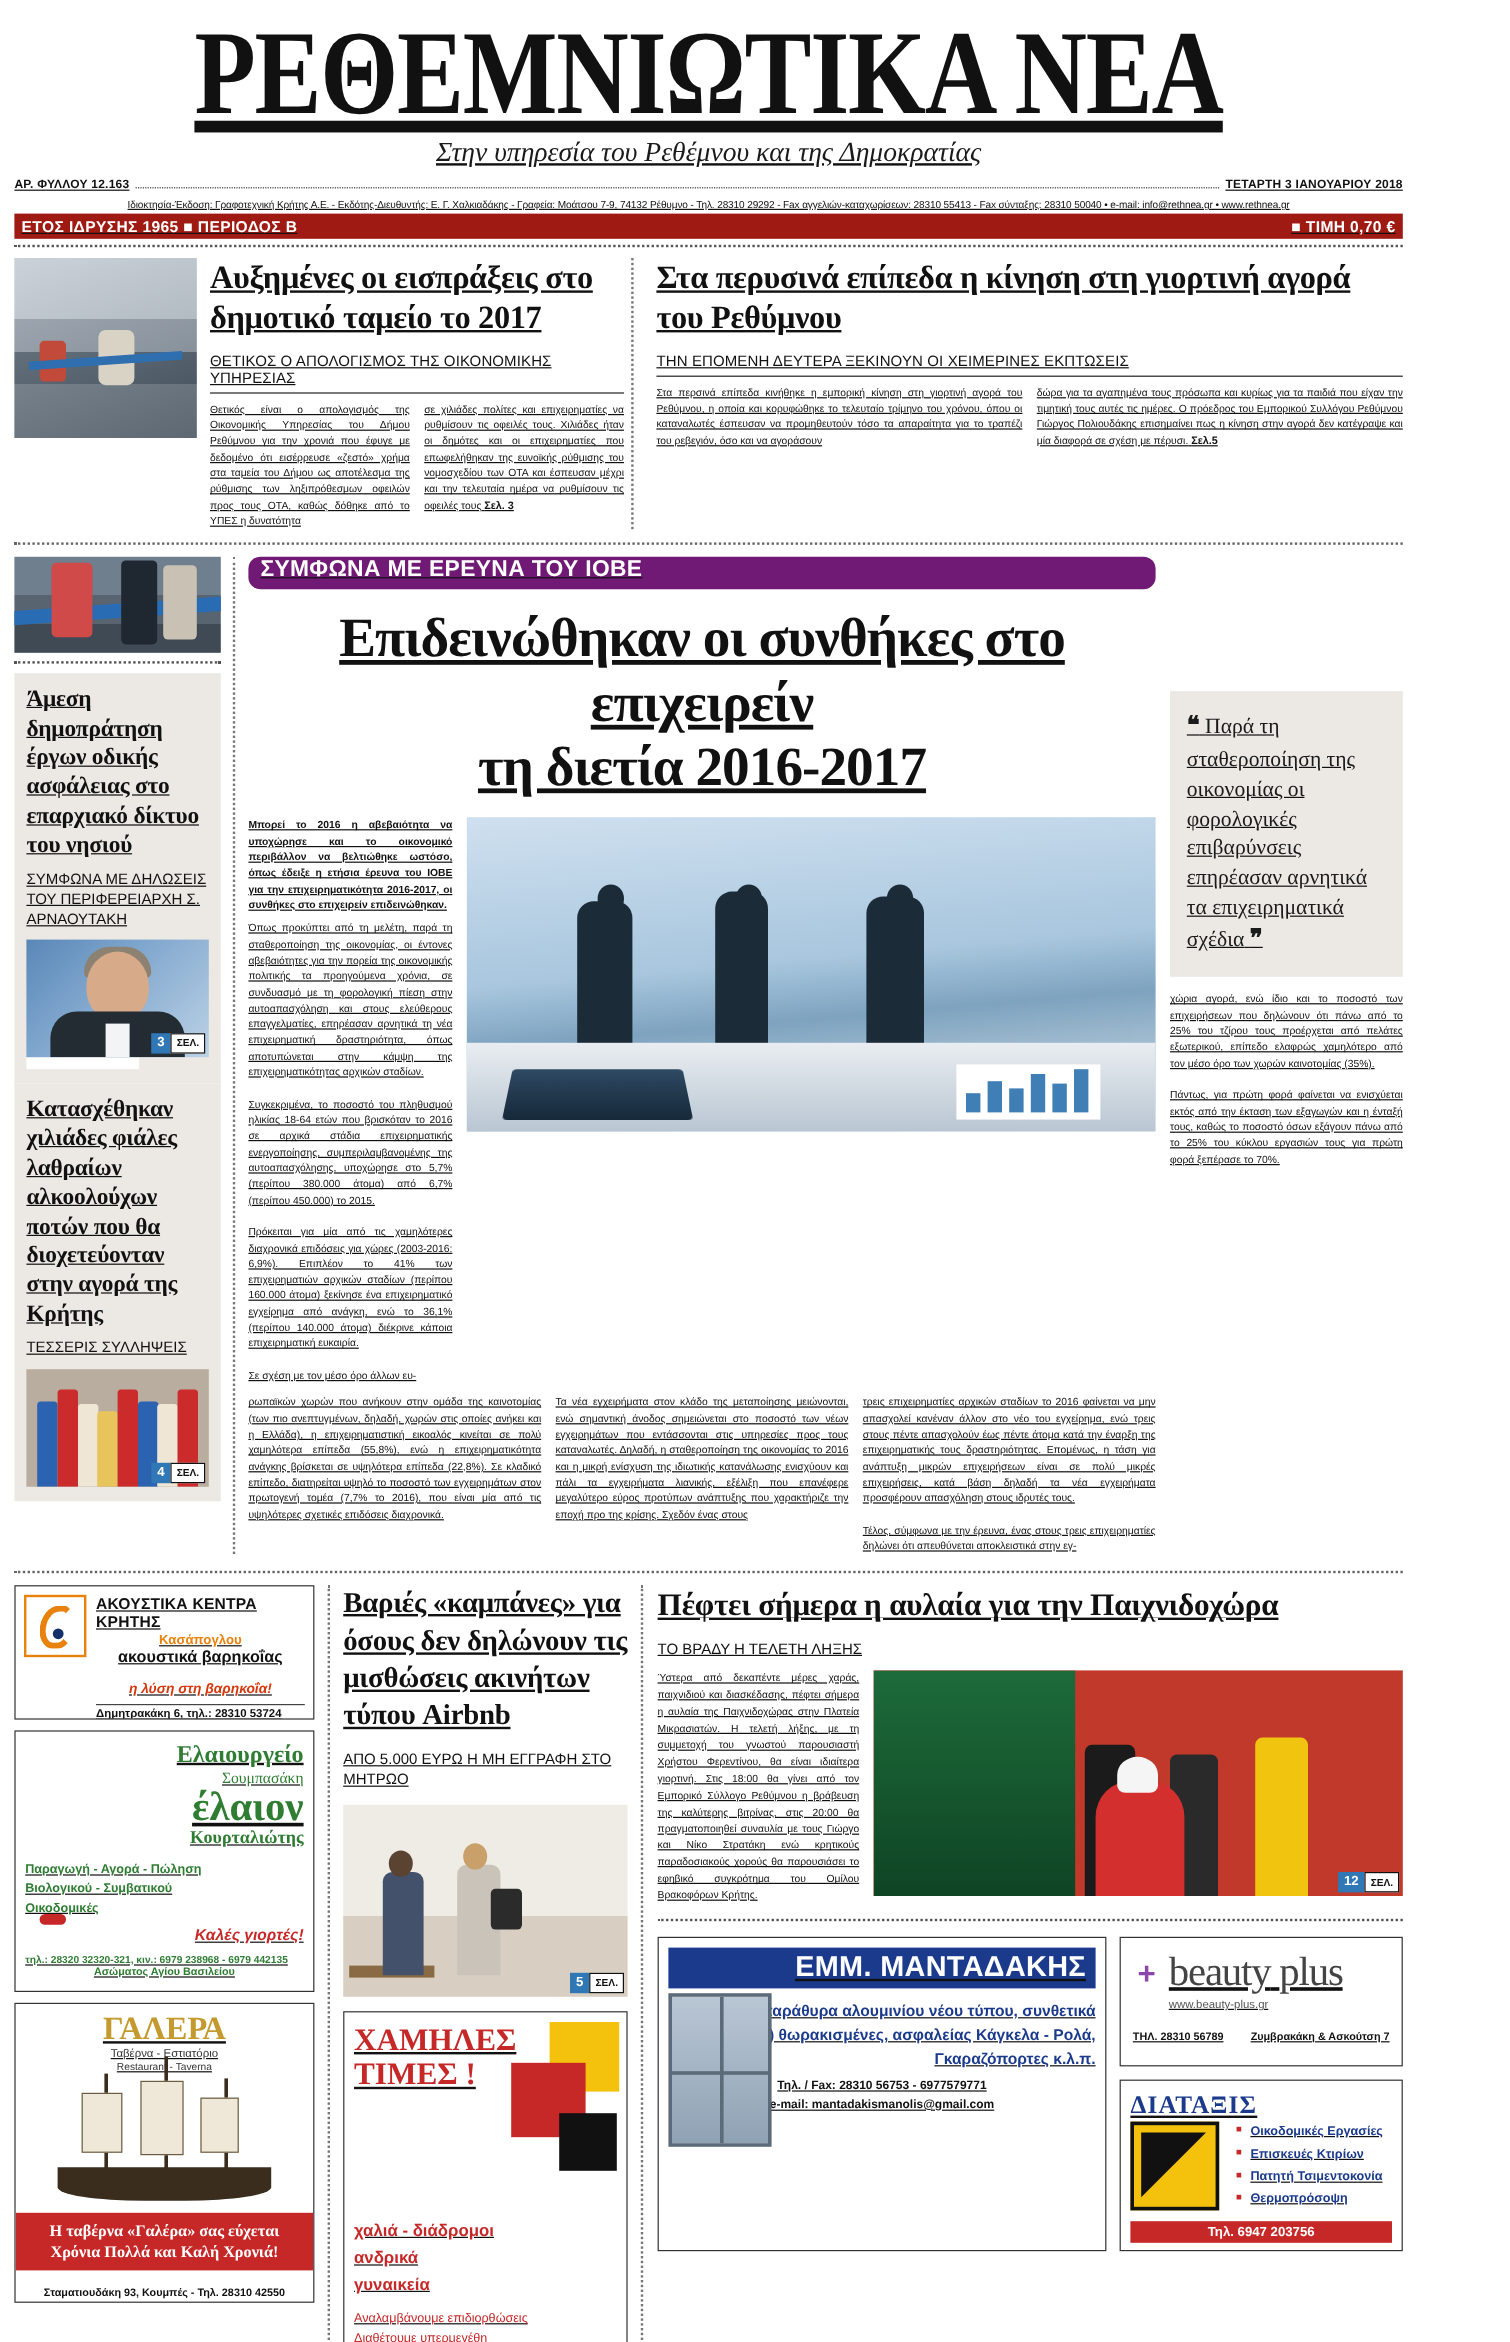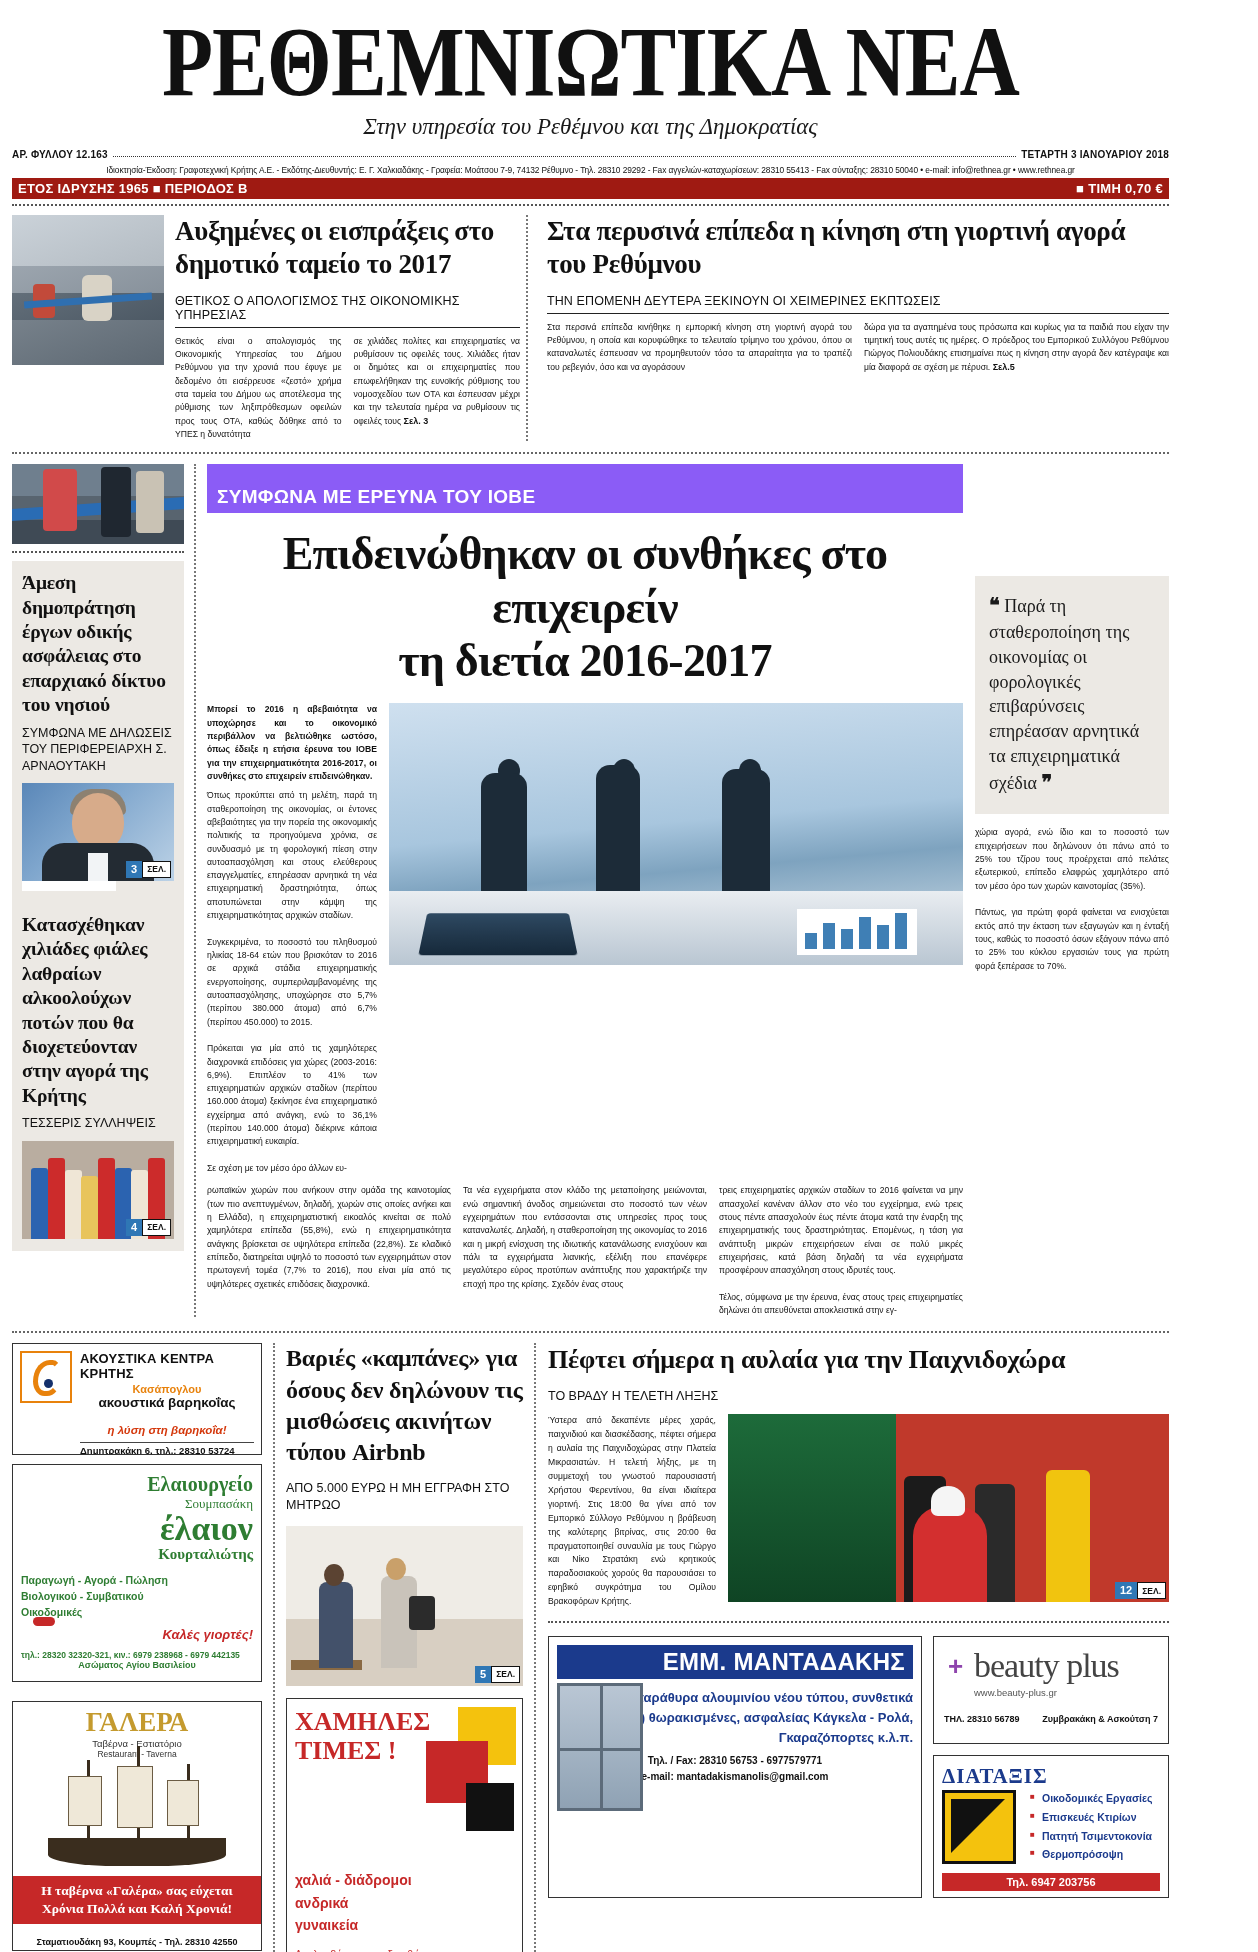--- a/index.html
+++ b/index.html
@@ -3,21 +3,21 @@
 <meta charset="utf-8">
 <style>
   * { box-sizing: border-box; margin: 0; padding: 0; }
   html, body {
     width: 1258px; height: 1952px;
     background: #ffffff;
     font-family: "Liberation Sans", sans-serif;
     color: #111;
     overflow: hidden;
   }
-  .page { position: relative; width: 1181px; height: 1952px; padding: 0 12px; }
+  .page { position: relative; width: 1181px; height: 1952px; padding: 0 12px; text-decoration: underline; }
 
   
   .masthead { text-align: center; padding-top: 14px; }
   .masthead-title {
     font-family: "Liberation Serif", serif;
     font-weight: bold;
     font-size: 82px;
     letter-spacing: -1px;
     line-height: 0.95;
     transform: scaleY(1.22) scaleX(1.02);
@@ -144,22 +144,22 @@
     background: linear-gradient(#b9ada0 0 100%);
   }
   .sb-photo-bottles .b { position: absolute; bottom: 0; width: 17px; border-radius: 3px 3px 0 0; }
   .sb-photo-bottles .bl { background: #2b63b0; height: 72%; }
   .sb-photo-bottles .rd { background: #cc2b2b; height: 82%; }
   .sb-photo-bottles .yl { background: #e8c45c; height: 64%; }
   .sb-photo-bottles .wh { background: #efe6d6; height: 70%; }
 
   
   .blue-banner {
-    background: #8b5cf6; color: #fff; font-weight: bold;
-    font-size: 19px; letter-spacing: .3px; padding: 22px 10px 5px 10px;
+    background: #701a75; color: #fff; font-weight: bold;
+    font-size: 19px; letter-spacing: .3px; padding: 0 10px 5px 10px; border-radius: 10px;
   }
   .feature-head {
     font-family: "Liberation Serif", serif; font-weight: bold;
     font-size: 46px; line-height: 1.16; letter-spacing: -0.8px;
     text-align: center; margin: 14px 0 16px 0;
   }
   .feature-body { display: flex; gap: 12px; }
   .fb-col { width: 170px; flex: 0 0 170px; font-size: 8.6px; line-height: 1.55; text-align: justify; }
   .feat-photo {
     flex: 1; height: 262px; position: relative; overflow: hidden;
@@ -232,21 +232,21 @@
   .oil-big { font-family:"Liberation Serif",serif; font-size: 34px; color:#2e7d32; font-weight:bold; text-align:right; line-height:1;}
   .oil-t3 { font-family:"Liberation Serif",serif; font-size: 15px; color:#2e7d32; text-align:right; font-weight:bold;}
   .oil-body { font-size: 10.5px; font-weight:bold; color:#2e7d32; margin-top:10px; line-height:1.5;}
   .oil-wish { font-size: 13px; font-weight:bold; color:#c62828; font-style:italic; text-align:right; margin-top:6px;}
   .oil-foot { font-size: 8.5px; font-weight:bold; color:#2e7d32; margin-top:8px;}
   .oil-foot2 { font-size: 9px; font-weight:bold; color:#2e7d32; text-align:center;}
   .poinsettia { position:absolute; left:4px; bottom:36px; width:44px; height:44px;}
   .poinsettia i { position:absolute; left:16px; top:16px; width:22px; height:9px; background:#c62828; border-radius:6px;}
 
   
-  .ad-galera { height: 250px; margin-top: 19px; background: #fff; position:relative; overflow:hidden;}
+  .ad-galera { height: 250px; margin-top: 9px; background: #fff; position:relative; overflow:hidden;}
   .gal-t { font-family:"Liberation Serif",serif; font-size: 27px; font-weight:bold; color:#c49a2e; text-align:center; padding-top:5px;}
   .gal-s { font-size: 9.5px; text-align:center; color:#333;}
   .gal-s2 { font-size: 8.5px; text-align:center; color:#333;}
   .ship { position:absolute; left:0; top:52px; width:100%; height:118px; }
   .ship .hull { position:absolute; left:14%; bottom:6px; width:72%; height:28px; background:#3a2d1e; border-radius:0 0 40% 40%;}
   .ship .mast { position:absolute; bottom:30px; width:3px; background:#3a2d1e;}
   .ship .sail { position:absolute; background:#efe8d8; border:1px solid #6b5c44;}
   .gal-red { background:#c62828; color:#fff; position:absolute; left:0; bottom:26px; width:100%; padding:6px 4px; text-align:center;}
   .gal-red div { font-family:"Liberation Serif",serif; font-size:13.5px; font-weight:bold; line-height:1.35;}
   .gal-foot { position:absolute; left:0; bottom:3px; width:100%; text-align:center; font-size:9px; font-weight:bold;}

